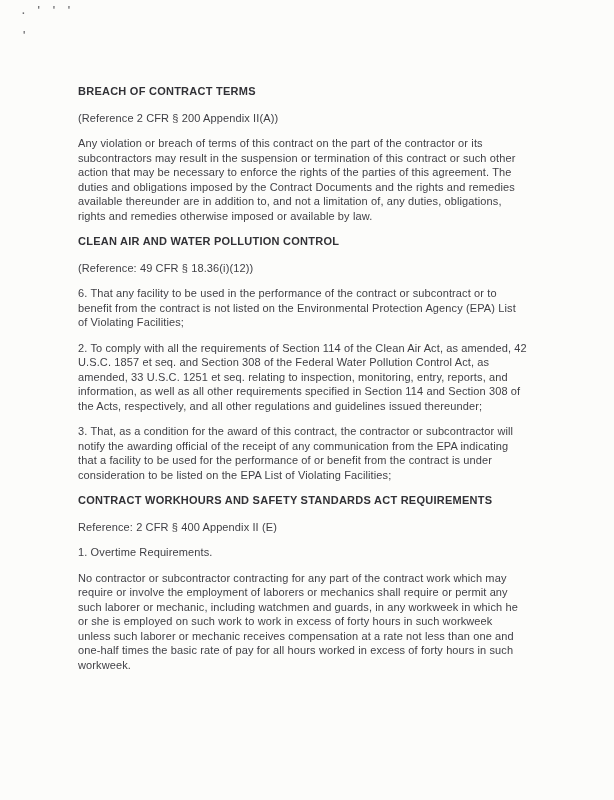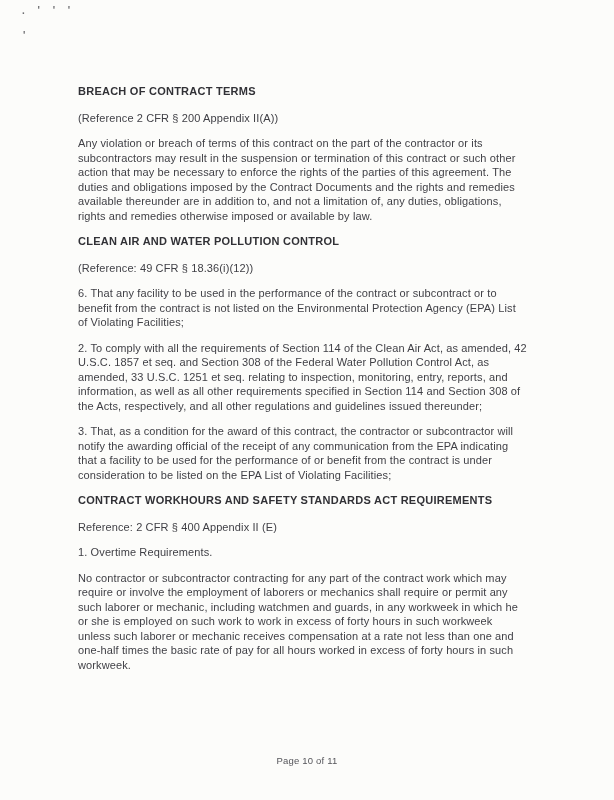--- a/index.html
+++ b/index.html
@@ -74,15 +74,14 @@
     <p>2. To comply with all the requirements of Section 114 of the Clean Air Act, as amended, 42 U.S.C. 1857 et seq. and Section 308 of the Federal Water Pollution Control Act, as amended, 33 U.S.C. 1251 et seq. relating to inspection, monitoring, entry, reports, and information, as well as all other requirements specified in Section 114 and Section 308 of the Acts, respectively, and all other regulations and guidelines issued thereunder;</p>
     <p>3. That, as a condition for the award of this contract, the contractor or subcontractor will notify the awarding official of the receipt of any communication from the EPA indicating that a facility to be used for the performance of or benefit from the contract is under consideration to be listed on the EPA List of Violating Facilities;</p>
 
     <h2>CONTRACT WORKHOURS AND SAFETY STANDARDS ACT REQUIREMENTS</h2>
     <p>Reference: 2 CFR § 400 Appendix II (E)</p>
     <p>1. Overtime Requirements.</p>
     <p>No contractor or subcontractor contracting for any part of the contract work which may require or involve the employment of laborers or mechanics shall require or permit any such laborer or mechanic, including watchmen and guards, in any workweek in which he or she is employed on such work to work in excess of forty hours in such workweek unless such laborer or mechanic receives compensation at a rate not less than one and one-half times the basic rate of pay for all hours worked in excess of forty hours in such workweek.</p>
 
   </div>
 
-  <div class="footer">Page 10 of 11</div>
 
 </div>
 
 </body></html>

